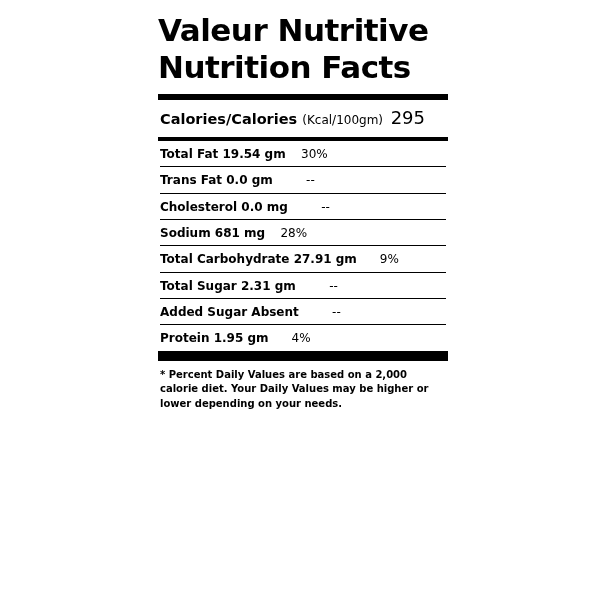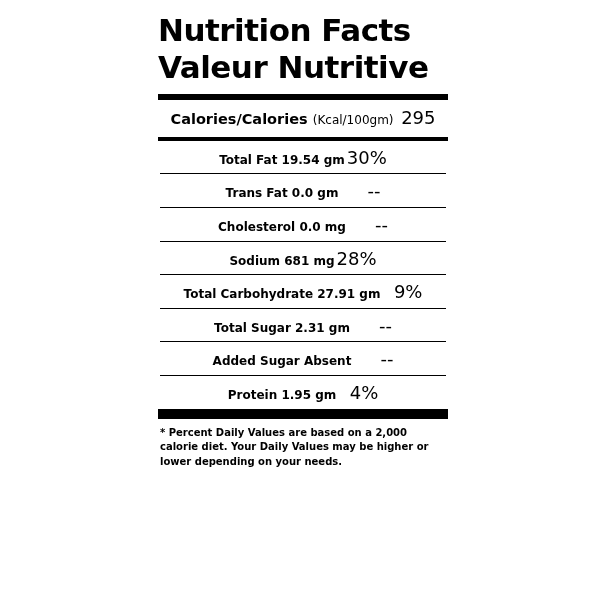--- a/index.html
+++ b/index.html
@@ -36,38 +36,38 @@
   .rule-thick {
     border-top: 6px solid #000;
     margin-top: 9px;
   }
   .rule-med {
     border-top: 4px solid #000;
   }
   .row {
     display: flex;
     align-items: baseline;
-    justify-content: center;
+    justify-content: flex-start;
     padding: 6px 0 5px 0;
     border-bottom: 1px solid #000;
   }
   .row:last-child {
     border-bottom: none;
   }
   .row-name {
     font-size: 12px;
     font-weight: 700;
     line-height: 1.2;
   }
   .row-name .unit {
     font-weight: 400;
     font-size: 12px;
   }
   .row-val {
-    font-size: 18px;
+    font-size: 12px;
     font-weight: 400;
     text-align: right;
     min-width: 42px;
     line-height: 1.2;
   }
   .calorie-row {
     padding: 7px 0 8px 0;
   }
   .calorie-row .row-name {
     font-size: 14.5px;
@@ -89,22 +89,22 @@
     padding-left: 2px;
     padding-right: 2px;
   }
 </style>
 </head>
 <body>
 
 <div class="label-panel">
 
   <div class="title-block">
+    <div class="title-line">Valeur Nutritive</div>
     <div class="title-line">Nutrition Facts</div>
-    <div class="title-line">Valeur Nutritive</div>
   </div>
 
   <div class="rule-thick"></div>
 
   <div class="section">
     <div class="row calorie-row">
       <div class="row-name"><span>Calories/Calories</span> <span class="unit">(Kcal/100gm)</span></div>
       <div class="row-val">295</div>
     </div>
   </div>

